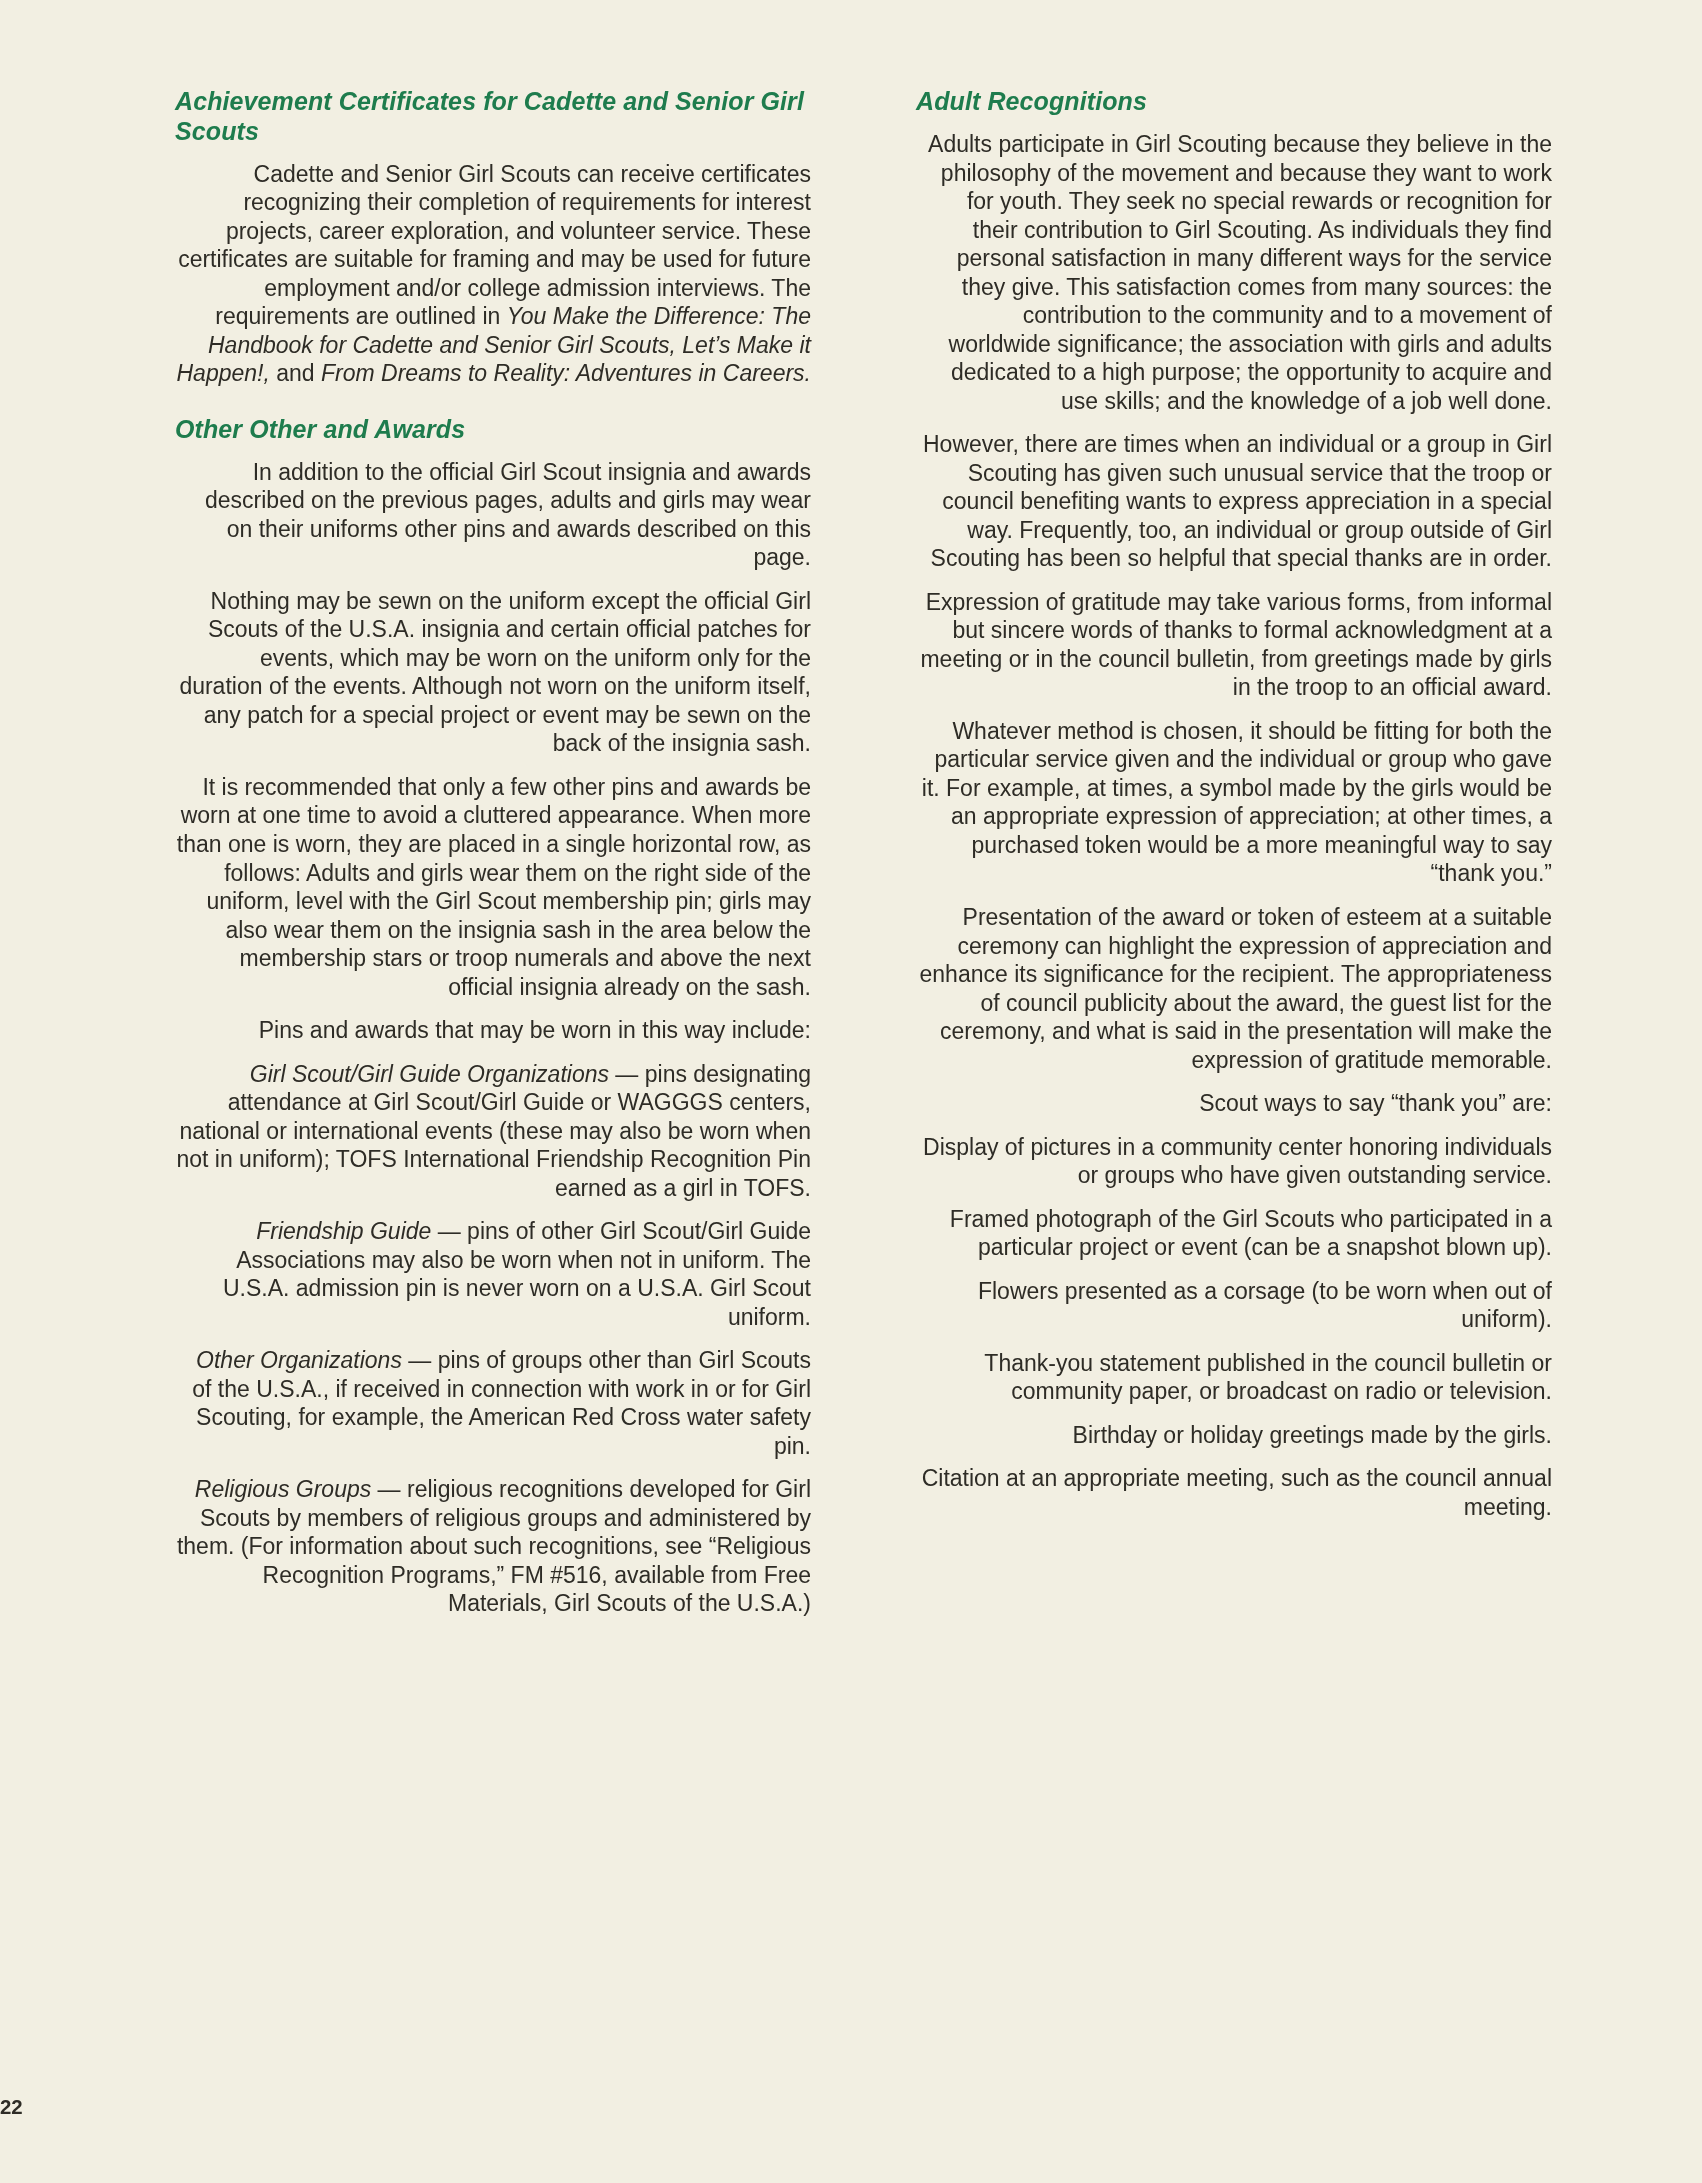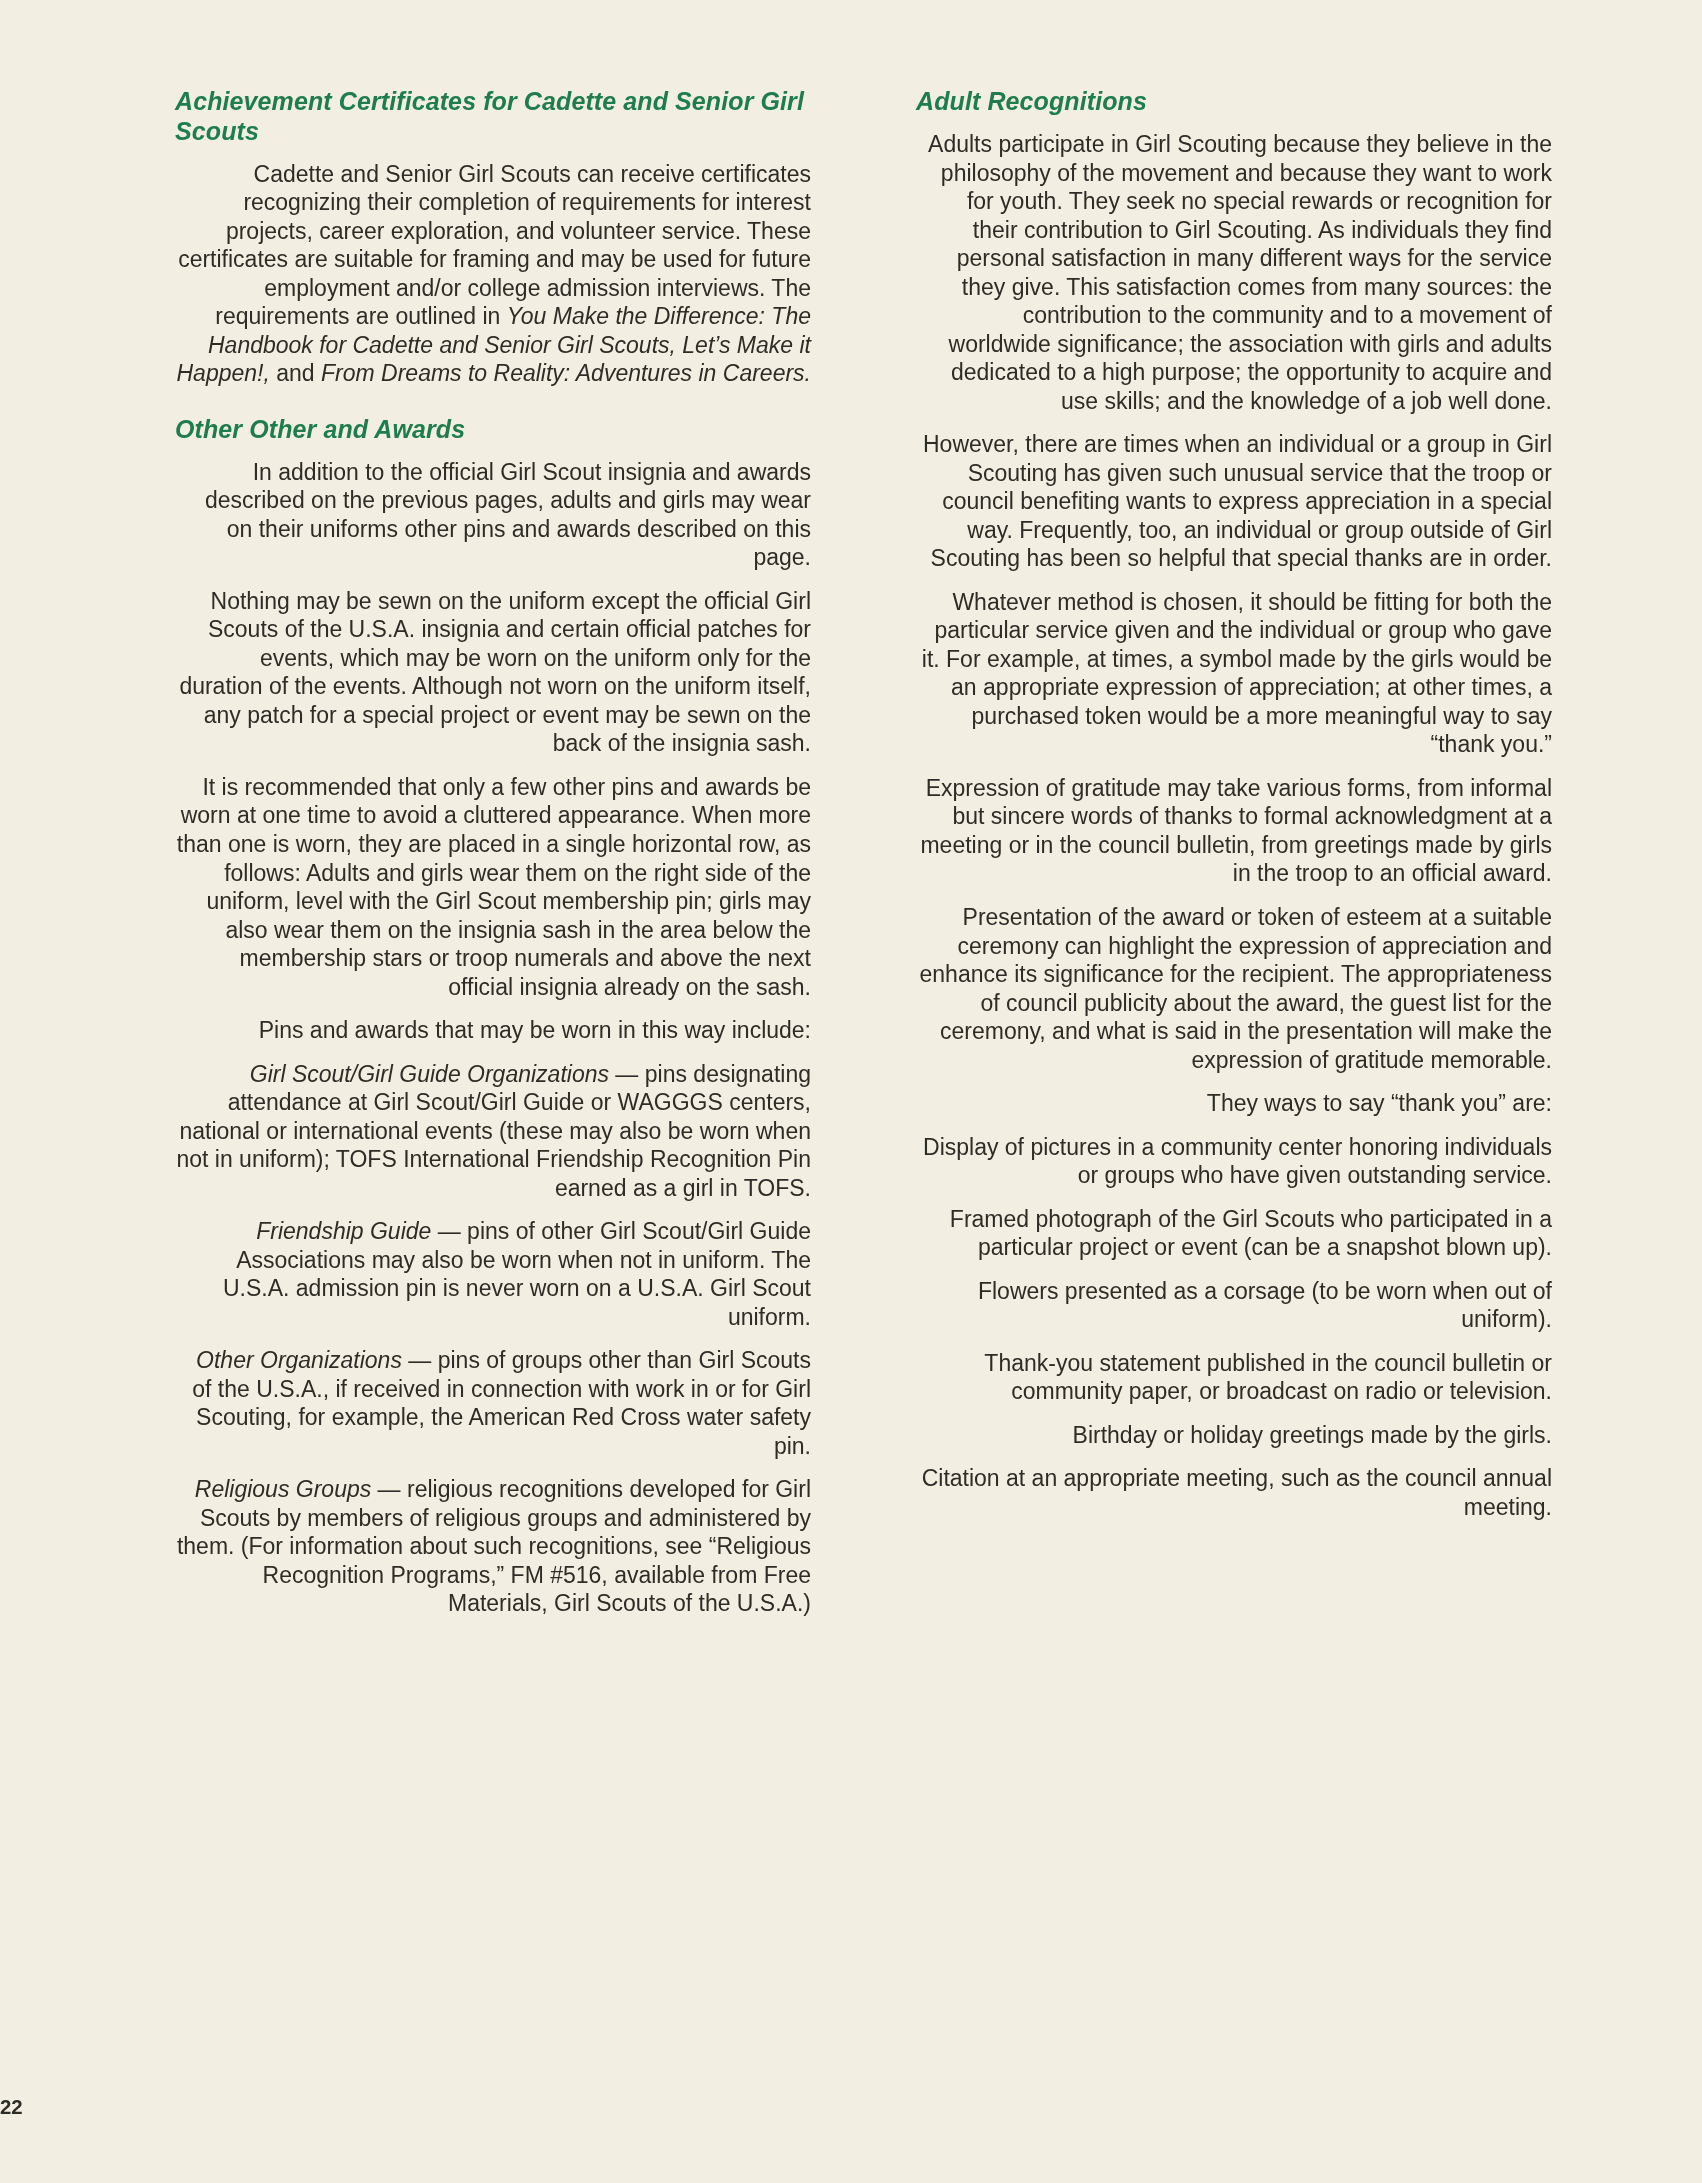--- a/index.html
+++ b/index.html
@@ -85,24 +85,24 @@
         <p class="para"><span class="seg">Pins and awards that may be worn in this way include:</span></p>
         <p class="para"><span class="seg it">Girl Scout/Girl Guide Organizations</span><span class="seg"> — pins designating attendance at Girl Scout/Girl Guide or WAGGGS centers, national or international events (these may also be worn when not in uniform); TOFS International Friendship Recognition Pin earned as a girl in TOFS.</span></p>
         <p class="para"><span class="seg it">Friendship Guide</span><span class="seg"> — pins of other Girl Scout/Girl Guide Associations may also be worn when not in uniform. The U.S.A. admission pin is never worn on a U.S.A. Girl Scout uniform.</span></p>
         <p class="para"><span class="seg it">Other Organizations</span><span class="seg"> — pins of groups other than Girl Scouts of the U.S.A., if received in connection with work in or for Girl Scouting, for example, the American Red Cross water safety pin.</span></p>
         <p class="para"><span class="seg it">Religious Groups</span><span class="seg"> — religious recognitions developed for Girl Scouts by members of religious groups and administered by them. (For information about such recognitions, see “Religious Recognition Programs,” FM #516, available from Free Materials, Girl Scouts of the U.S.A.)</span></p>
       </div>
     <div class="column" id="right-column">
         <h2 class="heading">Adult Recognitions</h2>
         <p class="para"><span class="seg">Adults participate in Girl Scouting because they believe in the philosophy of the movement and because they want to work for youth. They seek no special rewards or recognition for their contribution to Girl Scouting. As individuals they find personal satisfaction in many different ways for the service they give. This satisfaction comes from many sources: the contribution to the community and to a movement of worldwide significance; the association with girls and adults dedicated to a high purpose; the opportunity to acquire and use skills; and the knowledge of a job well done.</span></p>
         <p class="para"><span class="seg">However, there are times when an individual or a group in Girl Scouting has given such unusual service that the troop or council benefiting wants to express appreciation in a special way. Frequently, too, an individual or group outside of Girl Scouting has been so helpful that special thanks are in order.</span></p>
+        <p class="para"><span class="seg">Expression of gratitude may take various forms, from informal but sincere words of thanks to formal acknowledgment at a meeting or in the council bulletin, from greetings made by girls in the troop to an official award.</span></p>
         <p class="para"><span class="seg">Whatever method is chosen, it should be fitting for both the particular service given and the individual or group who gave it. For example, at times, a symbol made by the girls would be an appropriate expression of appreciation; at other times, a purchased token would be a more meaningful way to say “thank you.”</span></p>
-        <p class="para"><span class="seg">Expression of gratitude may take various forms, from informal but sincere words of thanks to formal acknowledgment at a meeting or in the council bulletin, from greetings made by girls in the troop to an official award.</span></p>
         <p class="para"><span class="seg">Presentation of the award or token of esteem at a suitable ceremony can highlight the expression of appreciation and enhance its significance for the recipient. The appropriateness of council publicity about the award, the guest list for the ceremony, and what is said in the presentation will make the expression of gratitude memorable.</span></p>
-        <p class="para"><span class="seg">They ways to say “thank you” are:</span></p>
+        <p class="para"><span class="seg">Scout ways to say “thank you” are:</span></p>
         <p class="para"><span class="seg">Display of pictures in a community center honoring individuals or groups who have given outstanding service.</span></p>
         <p class="para"><span class="seg">Framed photograph of the Girl Scouts who participated in a particular project or event (can be a snapshot blown up).</span></p>
         <p class="para"><span class="seg">Flowers presented as a corsage (to be worn when out of uniform).</span></p>
         <p class="para"><span class="seg">Thank-you statement published in the council bulletin or community paper, or broadcast on radio or television.</span></p>
         <p class="para"><span class="seg">Birthday or holiday greetings made by the girls.</span></p>
         <p class="para"><span class="seg">Citation at an appropriate meeting, such as the council annual meeting.</span></p>
       </div>
   </div>
   <div class="footer">22</div>
 </div>

